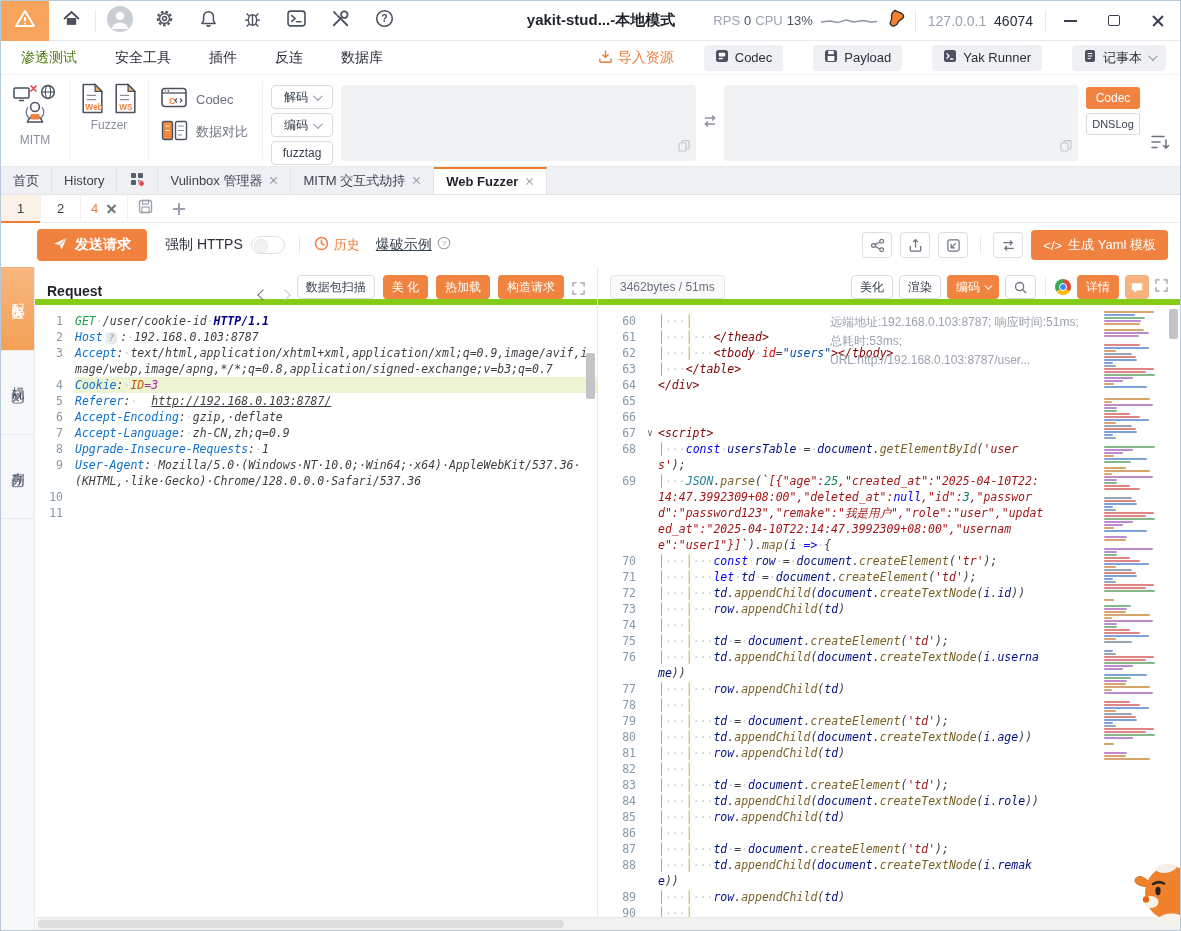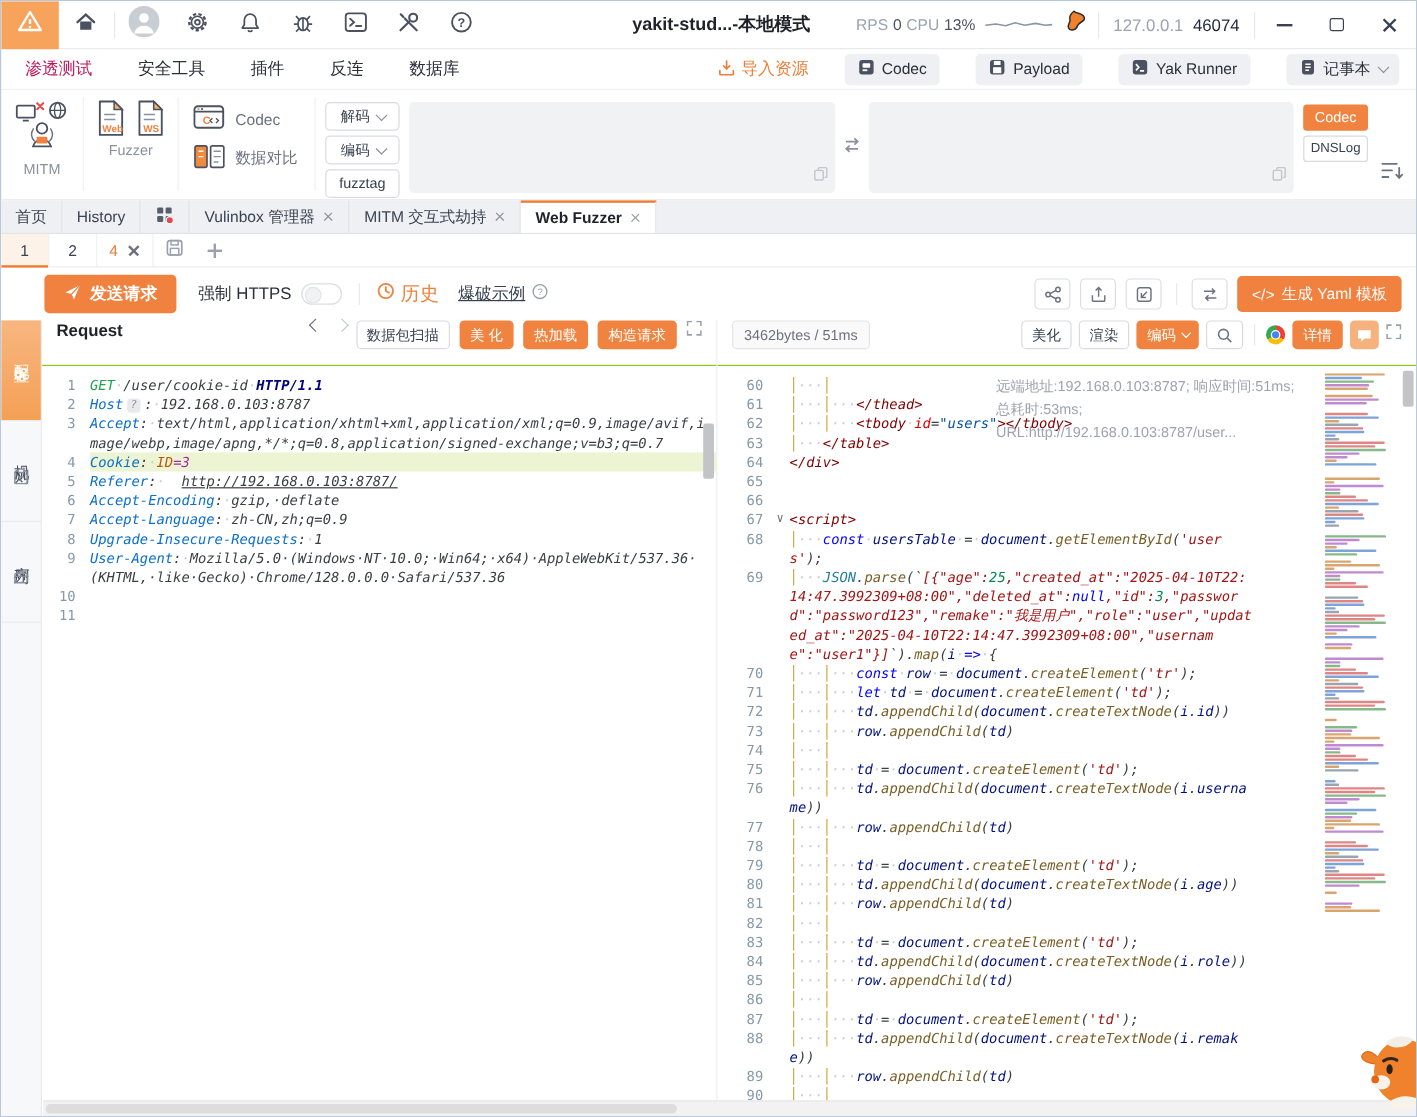--- a/index.html
+++ b/index.html
@@ -21,21 +21,21 @@
   .win-btn { width:44px; height:40px; display:flex; align-items:center; justify-content:center; cursor:pointer; }
   .ic-min { width:13px; height:2px; background:#374151; }
   .ic-max { width:12px; height:11px; border:1.6px solid #374151; border-radius:2px; }
   .ic-x { position:relative; width:14px; height:14px; }
   .ic-x::before,.ic-x::after { content:""; position:absolute; left:0; top:6px; width:14px; height:1.8px; background:#374151; }
   .ic-x::before { transform:rotate(45deg);} .ic-x::after { transform:rotate(-45deg);}
 
   
   .menubar { height:34px; display:flex; align-items:center; padding:0 14px 0 20px; border-bottom:1px solid #f0f1f3; }
   .menu-item { font-size:14px; color:#2a2f3a; margin-right:38px; cursor:pointer; }
-  .menu-item.active { color:#be185d; }
+  .menu-item.active { color:#4d7c0f; }
   .mb-right { margin-left:auto; display:flex; align-items:center; gap:30px; }
   .import-link { color:#ec7d36; font-size:14px; display:flex; align-items:center; gap:5px; cursor:pointer; }
   .mb-btn { background:#eef0f3; border:none; border-radius:4px; height:26px; padding:0 11px; font-size:13px; color:#2a2f3a;
             display:flex; align-items:center; gap:6px; cursor:pointer; font-family:inherit; }
 
   
   .toolstrip { height:92px; display:flex; align-items:flex-start; border-bottom:1px solid #e8eaed; padding:6px 10px 0 0; }
   .ts-sec { display:flex; flex-direction:column; align-items:center; padding:2px 10px 0; border-right:1px solid #eef0f2; height:78px; }
   .ts-label { font-size:12px; color:#8b909e; margin-top:4px; }
   .ts-docs { display:flex; gap:8px; }
@@ -79,39 +79,39 @@
   .plus-ic::after { content:""; position:absolute; left:0; top:5px; width:12px; height:2px; background:#9aa1ab; }
 
   
   .fztoolbar { height:44px; display:flex; align-items:center; padding-left:36px; padding-right:12px; background:#fff; }
   .send-btn { height:32px; background:#f0813f; border:none; border-radius:4px; color:#fff; font-size:14px; font-weight:bold;
               padding:0 16px; display:flex; align-items:center; gap:7px; cursor:pointer; font-family:inherit; }
   .https-lab { margin-left:18px; font-size:14px; color:#2a2f3a; }
   .toggle { width:34px; height:18px; border:1px solid #dcdee3; border-radius:10px; background:#fff; margin-left:8px; position:relative; cursor:pointer; }
   .toggle::after { content:""; position:absolute; left:2px; top:2px; width:12px; height:12px; border-radius:50%; background:#f1f2f4; border:1px solid #e2e4e8; }
   .v-div { width:1px; height:18px; background:#e7e9ec; margin:0 14px; }
-  .hist-link { display:flex; align-items:center; gap:5px; color:#f0813f; font-size:16px; cursor:pointer; }
+  .hist-link { display:flex; align-items:center; gap:5px; color:#f0813f; font-size:13px; cursor:pointer; }
   .blast-link { margin-left:16px; font-size:14px; color:#374151; text-decoration:underline; cursor:pointer; }
   .fz-right { margin-left:auto; display:flex; align-items:center; gap:8px; }
   .sq-btn { width:30px; height:26px; border:1px solid #dcdee3; border-radius:4px; background:#fff; display:flex; align-items:center; justify-content:center; cursor:pointer; }
   .yaml-btn { height:30px; background:#f0813f; border:none; border-radius:4px; color:#fff; font-size:13px;
               padding:0 12px; display:flex; align-items:center; gap:6px; cursor:pointer; font-family:inherit; }
 
   
   .content { display:flex; height:663px; position:relative; }
   .side-tabs { width:34px; background:#f7f8fa; border-right:1px solid #e8eaed; display:flex; flex-direction:column; }
   .side-tab { height:84px; display:flex; flex-direction:column; align-items:center; justify-content:center; gap:7px;
               border-bottom:1px solid #e8eaed; cursor:pointer; color:#4a5160; }
   .side-tab .vt { writing-mode:vertical-lr; font-size:13px; letter-spacing:3px; }
   .side-tab.active { background:linear-gradient(180deg,#f8b67f,#f4a055); color:#fff; }
 
   .panel { background:#fff; display:flex; flex-direction:column; position:relative; }
   .req-panel { width:563px; border-right:1px solid #e8eaed; }
   .resp-panel { flex:1; }
-  .p-head { height:38px; display:flex; align-items:flex-start; padding:0 12px; border-bottom:1px solid #84cc16; gap:8px; flex-shrink:0; }
+  .p-head { height:38px; display:flex; align-items:flex-end; padding:0 12px; border-bottom:6px solid #84cc16; gap:8px; flex-shrink:0; }
   .p-title { font-size:14px; font-weight:bold; color:#1f2329; }
   .nav-arrow { width:8px; height:8px; border-left:1.6px solid #6b7280; border-bottom:1.6px solid #6b7280; cursor:pointer; }
   .nav-prev { transform:rotate(45deg); } .nav-next { transform:rotate(-135deg); border-color:#c3c9cf; }
   .wh-btn { height:24px; border:1px solid #d9dbe0; border-radius:4px; background:#fff; font-size:12px; color:#374151;
             padding:0 8px; cursor:pointer; font-family:inherit; display:flex; align-items:center; gap:4px; }
   .or-btn { height:24px; border:none; border-radius:4px; background:#f0833f; font-size:12px; color:#fff;
             padding:0 9px; cursor:pointer; font-family:inherit; display:flex; align-items:center; gap:4px; }
   .or-btn .chev { border-color:#fff; width:6px; height:6px; }
   .stats-chip { height:24px; border:1px solid #e2e4e8; background:#fafafa; border-radius:4px; color:#6b7280;
                 font-size:12px; display:flex; align-items:center; padding:0 9px; }

